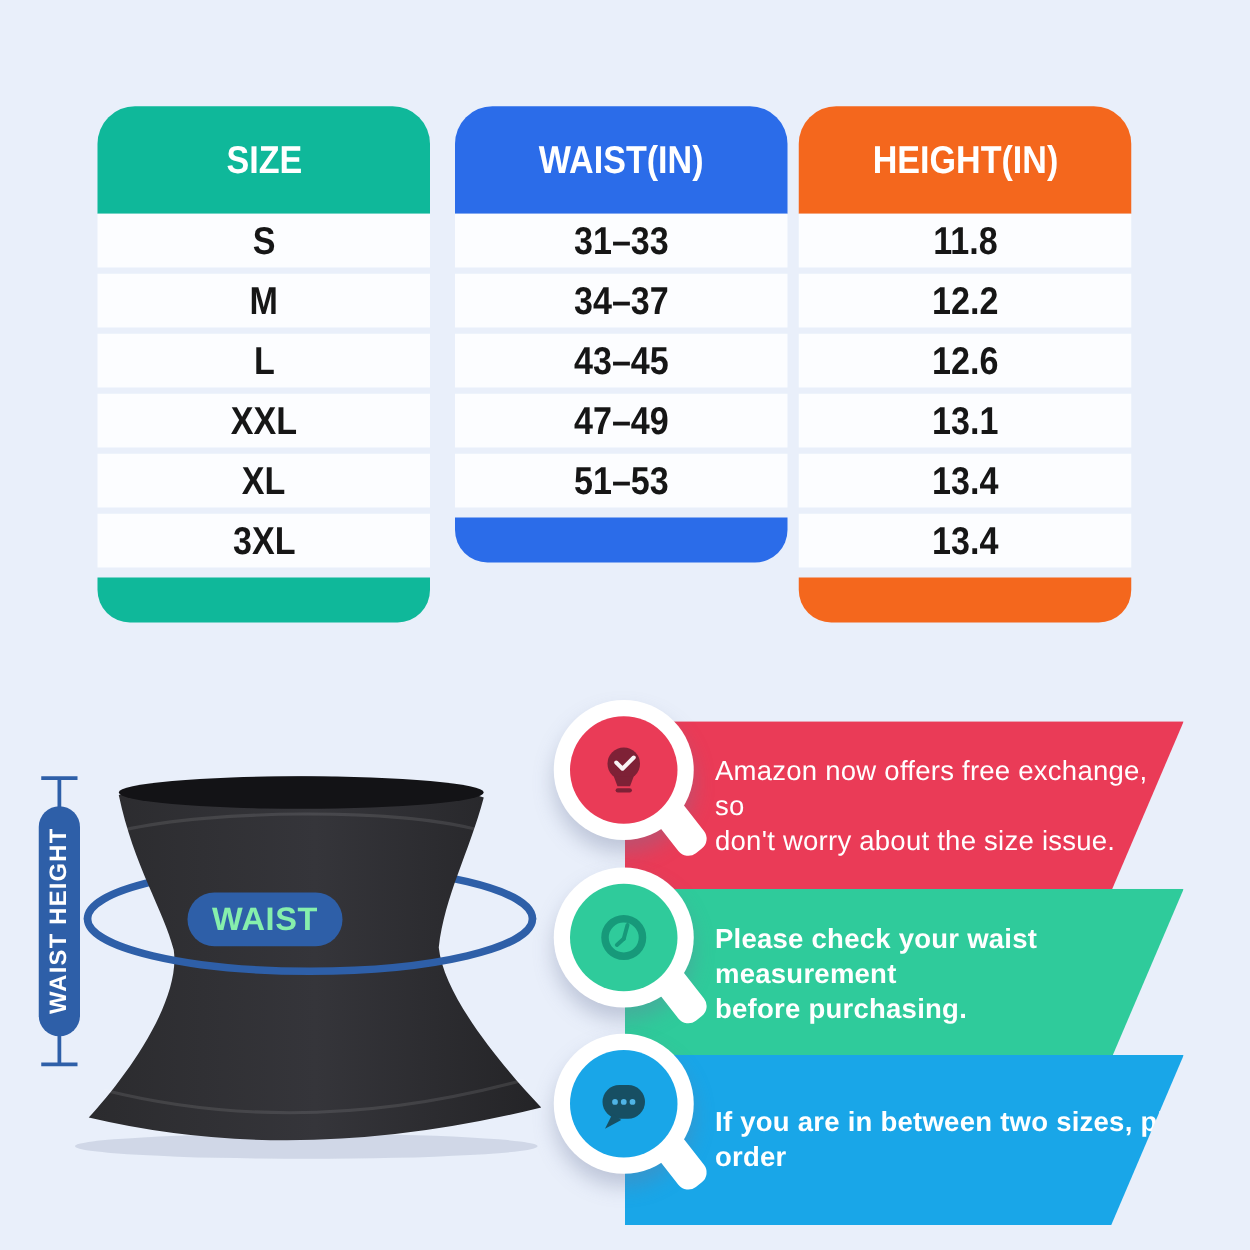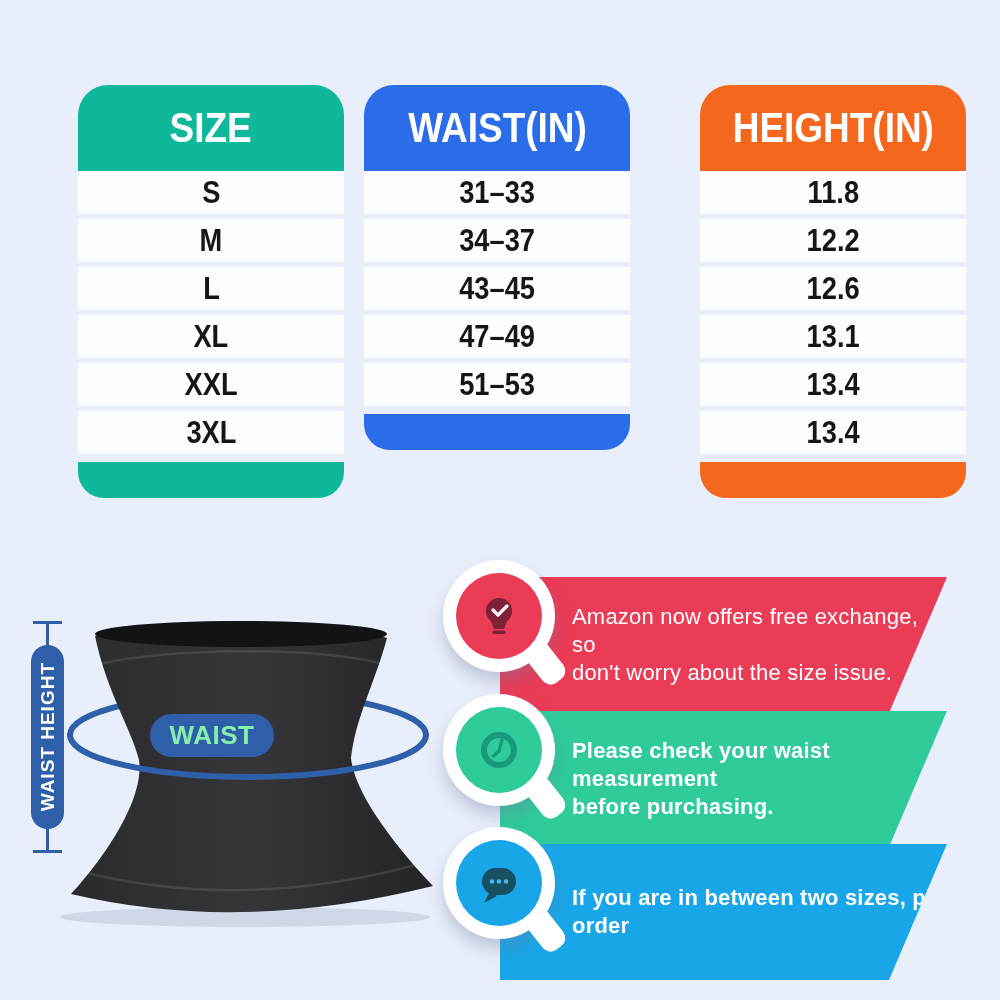--- a/index.html
+++ b/index.html
@@ -6,33 +6,33 @@
   .canvas {
     position:relative; width:1000px; height:1000px;
     background:#e9effa; overflow:hidden;
     font-family:"Liberation Sans", sans-serif;
   }
   
   .col { position:absolute; top:85px; width:266px; }
   .col-header {
     height:86px; border-radius:30px 30px 0 0;
     display:flex; align-items:center; justify-content:center;
-    color:#fff; font-weight:bold; font-size:42px;
+    color:#fff; font-weight:bold; font-size:31px;
   }
   .col-header span, .cell span { display:inline-block; transform:scaleX(.88); white-space:nowrap; }
   .cell {
     height:43px; margin-bottom:5px; background:#fcfdff;
     display:flex; align-items:center; justify-content:center;
     font-size:31px; font-weight:bold; color:#161616;
   }
   .cell:last-of-type { margin-bottom:0; }
   .col-footer { height:36px; margin-top:8px; border-radius:0 0 26px 26px; }
   .col-size   { left:78px; }
   .col-waist  { left:364px; }
-  .col-height { left:688px;padding-left:12px; }
+  .col-height { left:627px;padding-left:12px; }
   
   .garment { position:absolute; left:35px; top:598px; width:410px; height:332px; }
   .tape { fill:none; stroke-width:6; stroke-linecap:round; }
   .seam { fill:none; stroke:rgba(255,255,255,.10); stroke-width:2.5; }
   .waist-pill {
     position:absolute; left:150px; top:714px; width:124px; height:43px;
     border-radius:22px; z-index:3;
     display:flex; align-items:center; justify-content:center;
     color:#86efac; font-weight:bold; font-size:26px; letter-spacing:.5px;
   }
@@ -89,24 +89,24 @@
     <div class="cell">
         <span>S</span>
       </div>
     <div class="cell">
         <span>M</span>
       </div>
     <div class="cell">
         <span>L</span>
       </div>
     <div class="cell">
+        <span>XXL</span>
+      </div>
+    <div class="cell">
         <span>XL</span>
-      </div>
-    <div class="cell">
-        <span>XXL</span>
       </div>
     <div class="cell">
         <span>3XL</span>
       </div>
     <div class="col-footer" style="background: rgb(15, 184, 154);"></div>
   </div>
 
   <div class="col col-waist">
     <div class="col-header" style="background: rgb(43, 108, 233);">
       <span>WAIST(IN)</span>

